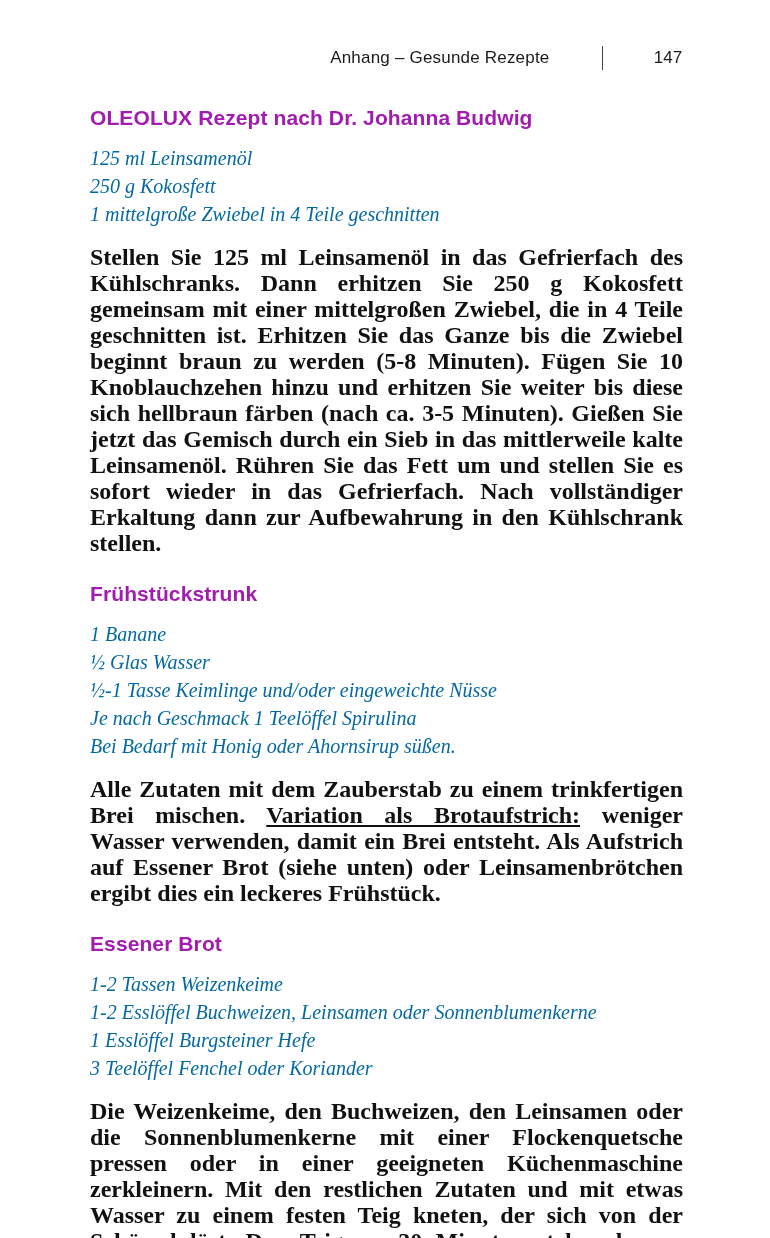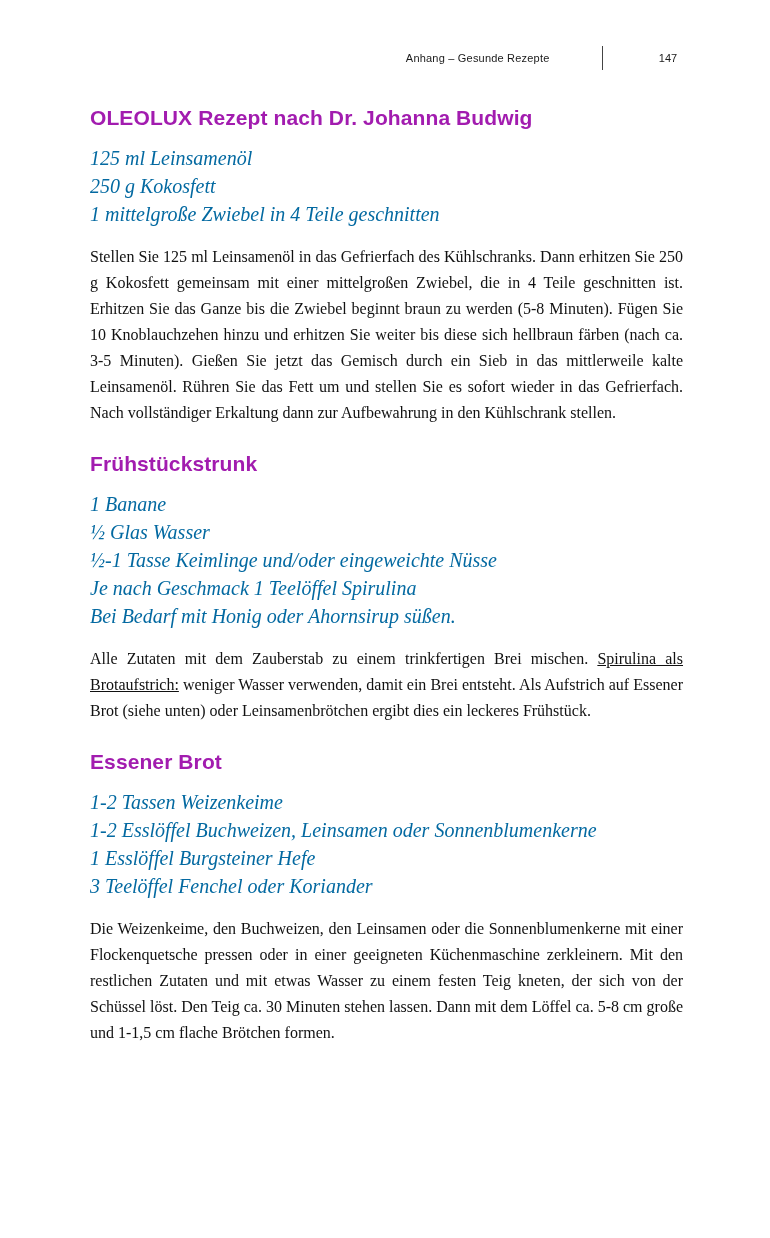--- a/index.html
+++ b/index.html
@@ -20,21 +20,21 @@
     width: 770px;
     height: 1238px;
     padding: 46px 87px 40px 90px;
   }
   
   .page-header {
     display: flex;
     justify-content: flex-end;
     align-items: center;
     font-family: "Liberation Sans", sans-serif;
-    font-size: 11px;
+    font-size: 17px;
     color: #1a1a1a;
     margin-bottom: 36px;
     gap: 40px;
   }
   .page-header .running-head {
     letter-spacing: 0.2px;
   }
   .page-header .divider {
     display: inline-block;
     width: 1.5px;
@@ -63,27 +63,28 @@
     margin: 0 0 16px 0;
   }
   .ingredient-line {
     font-style: italic;
     font-size: 20px;
     line-height: 28px;
     color: #0369a1;
   }
   
   p.body-paragraph {
-    font-size: 16px;
+    font-size: 24px;
     line-height: 26px;
     text-align: justify;
     hyphens: auto;
     -webkit-hyphens: auto;
     margin: 0 0 18px 0;
     color: #111111;
+    font-weight: bold;
   }
   p.body-paragraph .underlined {
     text-decoration: underline;
   }
 </style>
 </head>
 <body>
 
 <div class="page">
 
@@ -107,21 +108,21 @@
 
     <section>
       <h2 class="section-heading">Frühstückstrunk</h2>
       <div class="ingredients">
         <div class="ingredient-line">1 Banane</div>
         <div class="ingredient-line">½ Glas Wasser</div>
         <div class="ingredient-line">½-1 Tasse Keimlinge und/oder eingeweichte Nüsse</div>
         <div class="ingredient-line">Je nach Geschmack 1 Teelöffel Spirulina</div>
         <div class="ingredient-line">Bei Bedarf mit Honig oder Ahornsirup süßen.</div>
       </div>
-      <p class="body-paragraph"><span>Alle Zutaten mit dem Zauberstab zu einem trinkfertigen Brei mischen. </span><span class="underlined">Spirulina als Brotaufstrich:</span><span> weniger Wasser verwenden, damit ein Brei entsteht. Als Aufstrich auf Essener Brot (siehe unten) oder Leinsamenbrötchen ergibt dies ein leckeres Frühstück.</span></p>
+      <p class="body-paragraph"><span>Alle Zutaten mit dem Zauberstab zu einem trinkfertigen Brei mischen. </span><span class="underlined">Variation als Brotaufstrich:</span><span> weniger Wasser verwenden, damit ein Brei entsteht. Als Aufstrich auf Essener Brot (siehe unten) oder Leinsamenbrötchen ergibt dies ein leckeres Frühstück.</span></p>
     </section>
 
     <section>
       <h2 class="section-heading">Essener Brot</h2>
       <div class="ingredients">
         <div class="ingredient-line">1-2 Tassen Weizenkeime</div>
         <div class="ingredient-line">1-2 Esslöffel Buchweizen, Leinsamen oder Sonnenblumenkerne</div>
         <div class="ingredient-line">1 Esslöffel Burgsteiner Hefe</div>
         <div class="ingredient-line">3 Teelöffel Fenchel oder Koriander</div>
       </div>

